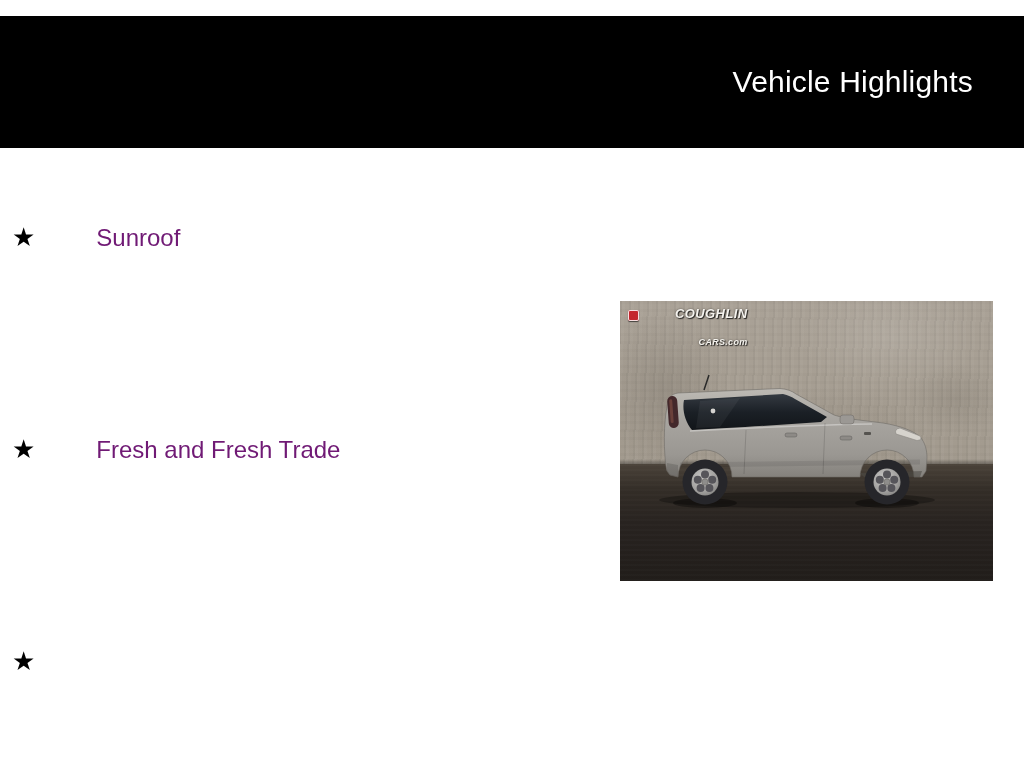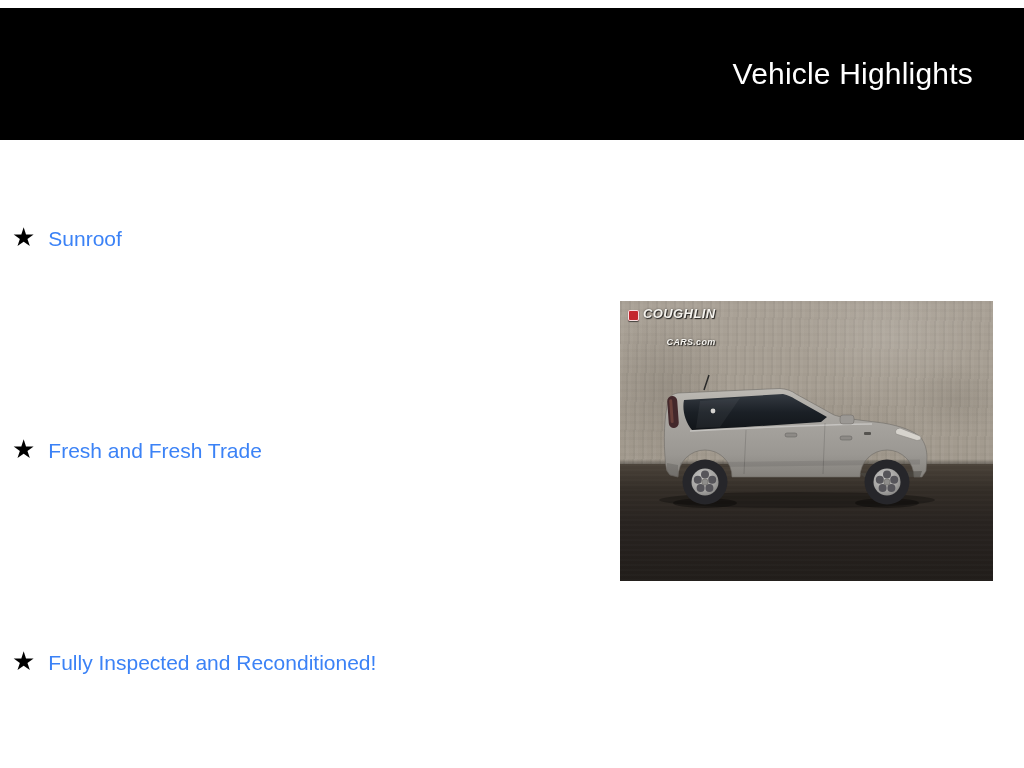--- a/index.html
+++ b/index.html
@@ -1,29 +1,29 @@
 <!DOCTYPE html>
 <html><head>
 <meta charset="utf-8">
 <style>
   * { margin:0; padding:0; box-sizing:border-box; }
   html,body { width:1024px; height:768px; }
   body { font-family:"Liberation Sans", sans-serif; background:#ffffff; overflow:hidden; }
   .slide { position:relative; width:1024px; height:768px; background:#ffffff; }
 
   
-  .header { position:absolute; left:0; top:8px; width:1024px; height:132px; background:#000000;
+  .header { position:absolute; left:0; top:16px; width:1024px; height:132px; background:#000000;
             display:flex; align-items:center; justify-content:flex-end; padding-right:51px; }
   .header .title { color:#ffffff; font-size:30px; font-weight:400; letter-spacing:0.2px; }
 
   
   .bullet { position:absolute; left:12px; display:flex; align-items:center; height:40px; }
   .bullet .star { font-family:"DejaVu Sans", sans-serif; font-size:26px; line-height:1; color:#000;
                   margin-right:13px; transform:translateY(-1px); }
-  .bullet .label { font-size:21px; color:#3b82f6; line-height:1; white-space:nowrap; }
+  .bullet .label { font-size:24px; color:#701a75; line-height:1; white-space:nowrap;margin-left:48px; }
   .bullet.b1 { top:218px; }
   .bullet.b2 { top:430px; }
   .bullet.b3 { top:642px; }
 
   
   .photo { position:absolute; left:620px; top:301px; width:373px; height:280px; overflow:hidden; }
   .wall { position:absolute; left:0; top:0; width:373px; height:163px;
     background:
       radial-gradient(ellipse 130px 80px at 72% 22%, rgba(255,255,255,0.10), transparent 70%),
       radial-gradient(ellipse 90px 110px at 12% 55%, rgba(58,52,44,0.14), transparent 72%),
@@ -41,21 +41,21 @@
   .car-svg { position:absolute; left:0; top:0; width:373px; height:280px; }
 
   
   .wm { position:absolute; left:8px; top:6px; display:flex; align-items:flex-start; }
   .wm-icon { width:11px; height:11px; background:#c4272e; border-radius:2px; margin:3px 4px 0 0;
              box-shadow:inset 0 0 0 1px rgba(255,255,255,0.85), 0 1px 1px rgba(0,0,0,0.6); position:relative; }
   .wm-icon::after { content:""; position:absolute; left:2px; top:5px; width:7px; height:1.5px;
              background:rgba(196,39,46,0.9); transform:rotate(-40deg); }
   .wm-text { display:flex; flex-direction:column; font-style:italic; font-weight:bold; color:#f5f3ee;
              text-shadow:1px 1px 1px rgba(0,0,0,0.75), 0 0 2px rgba(0,0,0,0.5); }
-  .wm-brand { font-size:13px; letter-spacing:0.4px; line-height:1; }
+  .wm-brand { font-size:13px; letter-spacing:0.4px; line-height:1;margin-left:32px; }
   .wm-site  { font-size:9px; letter-spacing:0.3px; line-height:1; align-self:flex-end; margin-top:18px; }
 </style>
 </head>
 <body>
 
 <div class="slide">
 
   <div class="header">
     <div class="title">Vehicle Highlights</div>
   </div>
@@ -65,21 +65,20 @@
     <span class="label">Sunroof</span>
   </div>
 
   <div class="bullet b2">
     <span class="star">★</span>
     <span class="label">Fresh and Fresh Trade</span>
   </div>
 
   <div class="bullet b3">
     <span class="star">★</span>
-    <span class="label">Fully Inspected and Reconditioned!</span>
   </div>
 
   <div class="photo">
     <div class="wall"></div>
     <div class="floor"></div>
 
     <svg class="car-svg" viewBox="0 0 373 280">
       <defs>
         <linearGradient id="bodyG" x1="0" y1="0" x2="0" y2="1">
           <stop offset="0" stop-color="#bdbab4"></stop>

